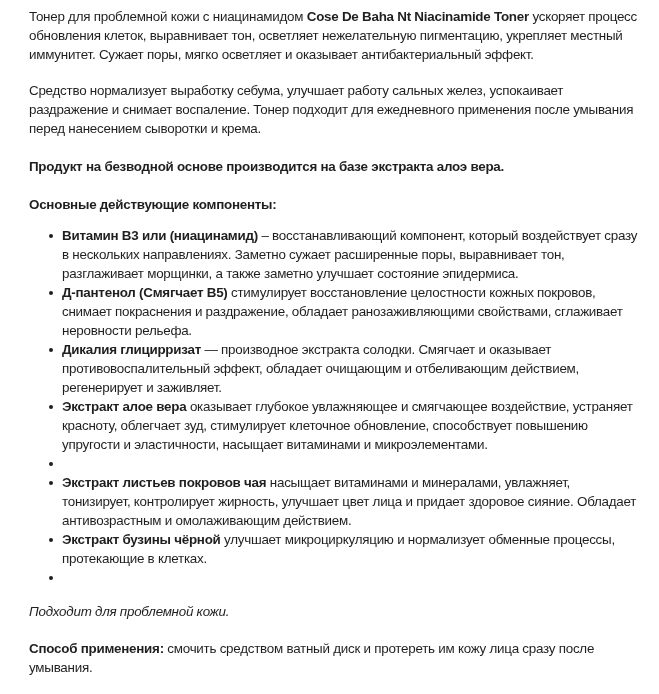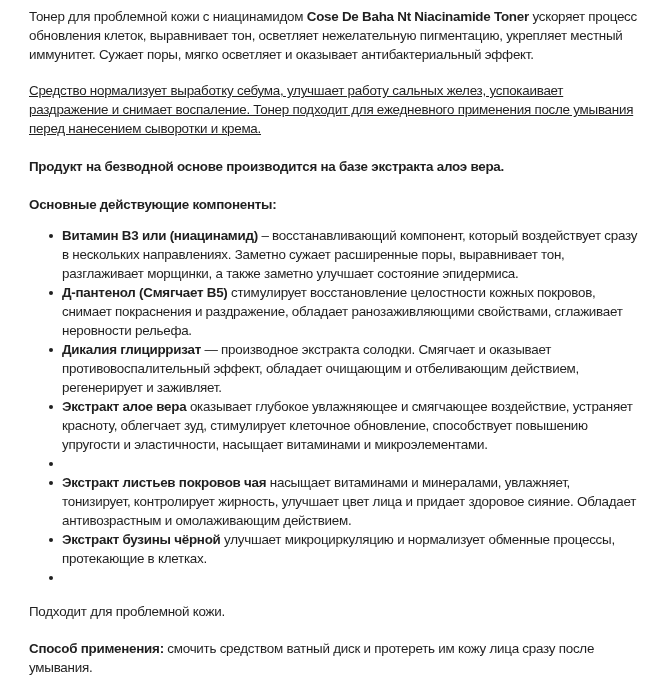--- a/index.html
+++ b/index.html
@@ -7,34 +7,34 @@
     width: 659px; height: 694px; overflow: hidden;
     font-family: "Liberation Sans", sans-serif;
     color: #1f1f1f;
     font-size: 13.4px;
     letter-spacing: -0.25px;
     line-height: 19px;
   }
   .content { position: relative; padding: 7px 20px 0 29px; }
   p { margin: 0; }
   .p1 { margin-bottom: 17px; }
-  .p2 { margin-bottom: 19px; text-decoration: underline; }
+  .p2 { margin-bottom: 19px; }
   .p3 { margin-bottom: 19px; }
   .p4 { margin-bottom: 12px; }
   b { font-weight: bold; }
   ul { margin: 0 0 15px 0; padding-left: 33px; list-style: none; }
   li { position: relative; line-height: 19px; }
   li::before {
     content: "";
     position: absolute; left: -13px; top: 8px;
     width: 4px; height: 4px; border-radius: 50%;
     background: #1f1f1f;
   }
   .empty { height: 19px; }
-  .p5 { margin-bottom: 18px; }
+  .p5 { margin-bottom: 18px; font-style: italic; }
 </style>
 </head>
 <body>
 
 <div class="content">
   <p class="p1"><span>Тонер для проблемной кожи с ниацинамидом </span><b>Cose De Baha Nt Niacinamide Toner</b><span> ускоряет процесс обновления клеток, выравнивает тон, осветляет нежелательную пигментацию, укрепляет местный иммунитет. Сужает поры, мягко осветляет и оказывает антибактериальный эффект.</span></p>
 
   <p class="p2">Средство нормализует выработку себума, улучшает работу сальных желез, успокаивает раздражение и снимает воспаление. Тонер подходит для ежедневного применения после умывания перед нанесением сыворотки и крема.</p>
 
   <p class="p3"><b>Продукт на безводной основе производится на базе экстракта алоэ вера.</b></p>

